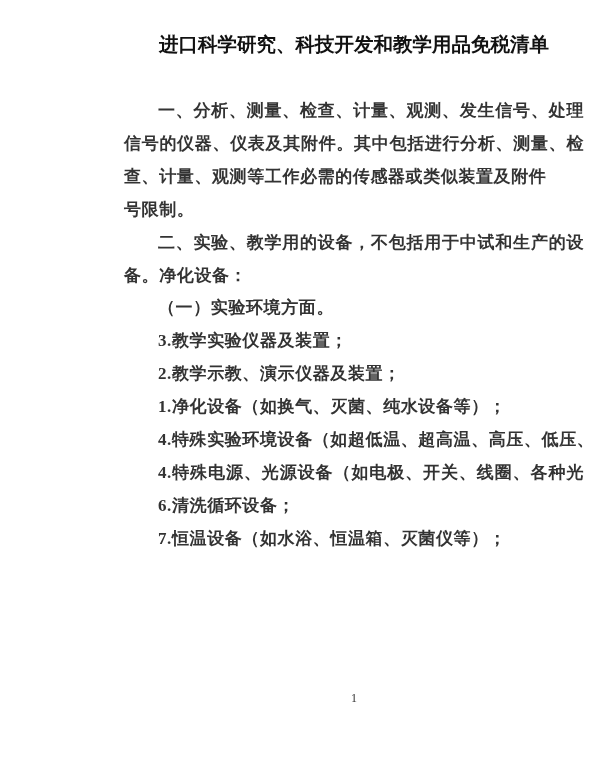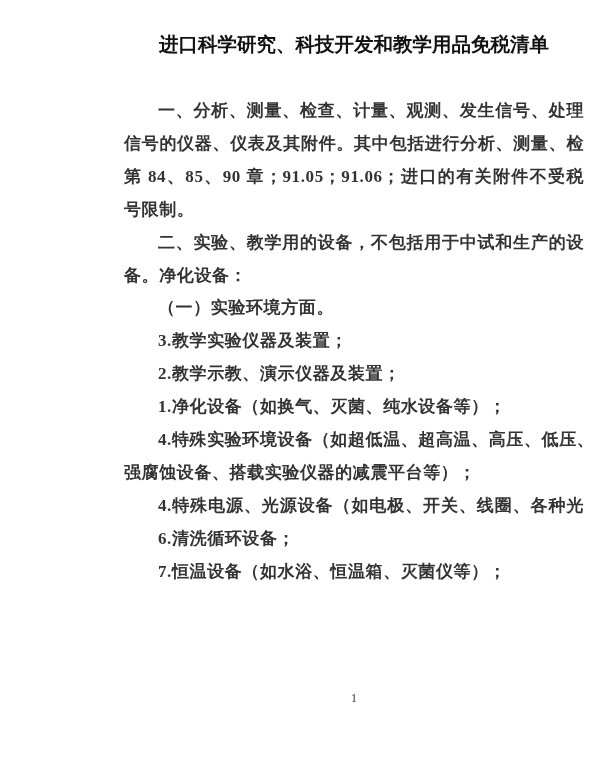--- a/index.html
+++ b/index.html
@@ -52,24 +52,24 @@
 
 <div class="page">
 
   <div class="doc-title">进口科学研究、科技开发和教学用品免税清单</div>
 
   <div class="doc-body">
 
     <div class="para">
       <div class="ln in fl">一、分析、测量、检查、计量、观测、发生信号、处理</div>
       <div class="ln fl">信号的仪器、仪表及其附件。其中包括进行分析、测量、检</div>
+      <div class="ln">查、计量、观测等工作必需的传感器或类似装置及附件</div>
     </div>
 
     <div class="para">
-      <div class="ln fl">第 84、85、90 章；91.05；91.06；进口的有关附件不受税</div>
       <div class="ln">号限制。</div>
     </div>
 
     <div class="para">
       <div class="ln in fl">二、实验、教学用的设备，不包括用于中试和生产的设</div>
       <div class="ln">备。净化设备：</div>
     </div>
 
     <div class="para">
       <div class="ln in">（一）实验环境方面。</div>
@@ -82,21 +82,20 @@
     <div class="para">
       <div class="ln in">2.教学示教、演示仪器及装置；</div>
     </div>
 
     <div class="para">
       <div class="ln in">1.净化设备（如换气、灭菌、纯水设备等）；</div>
     </div>
 
     <div class="para">
       <div class="ln in fl">4.特殊实验环境设备（如超低温、超高温、高压、低压、</div>
-      <div class="ln">强腐蚀设备、搭载实验仪器的减震平台等）；</div>
     </div>
 
     <div class="para">
       <div class="ln in fl">4.特殊电源、光源设备（如电极、开关、线圈、各种光</div>
     </div>
 
     <div class="para">
       <div class="ln in">6.清洗循环设备；</div>
     </div>
 

